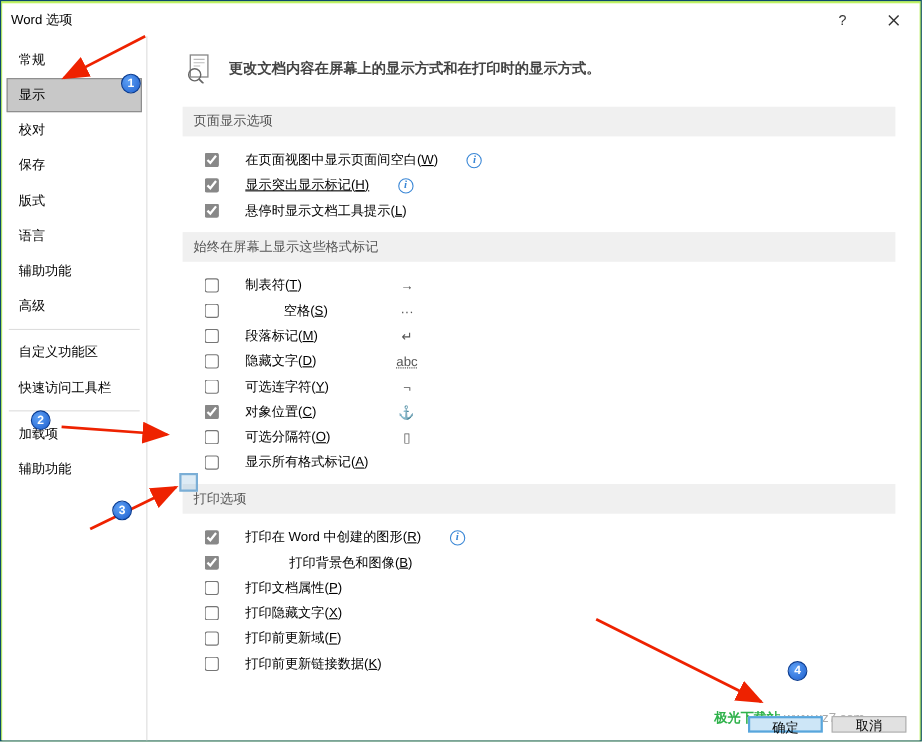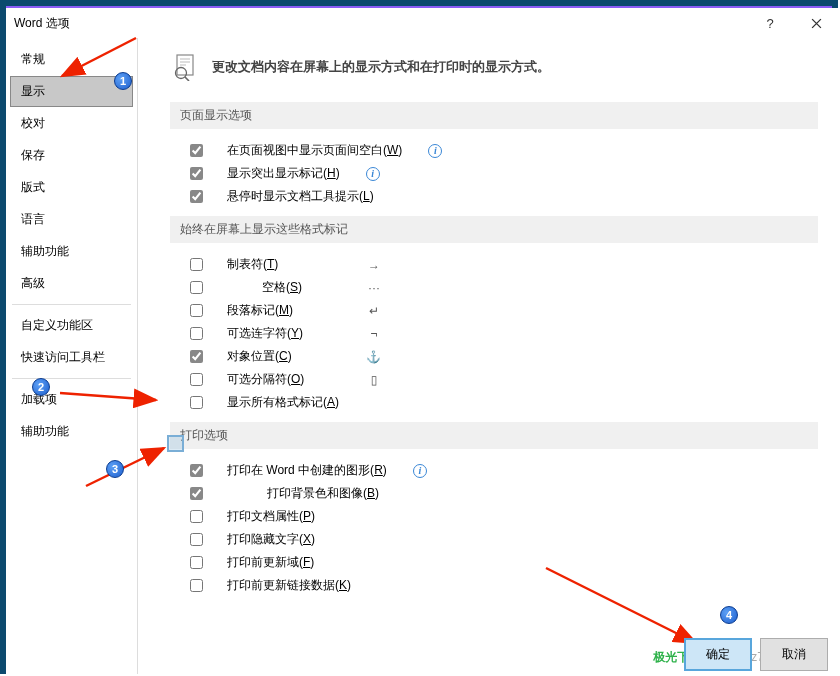--- a/index.html
+++ b/index.html
@@ -1,17 +1,17 @@
 <!DOCTYPE html>
 <html><head>
 <meta charset="utf-8">
 <style>
 * { box-sizing: border-box; margin: 0; padding: 0; }
 body { font-family: "Microsoft YaHei", sans-serif; font-size: 12px; background: #fff; }
-.outer { border: 6px solid #0c4a6e; width: 838px; height: 674px; background: #8b5cf6; position: relative; }
+.outer { border: 1px solid #0c4a6e; width: 838px; height: 674px; background: #bef264; position: relative; }
 .dialog { width: 834px; height: 670px; background: #fff; position: relative; margin: 2px auto 0; }
 .titlebar { height: 30px; display: flex; align-items: center; padding: 0 0 0 8px; font-size: 12px; position: relative; }
 .titlebar .title { flex: 1; }
 .tb-btn { width: 44px; height: 30px; display: flex; align-items: center; justify-content: center; font-size: 13px; color: #333; }
 .tb-btn.close { width: 48px; }
 .tb-btn.close svg { width: 11px; height: 11px; }
 .body { display: flex; height: calc(100% - 30px); }
 .sidebar { width: 132px; border-right: 1px solid #ddd; padding: 6px 4px; }
 .sidebar-item { padding: 6px 10px; font-size: 12px; cursor: pointer; border: 1px solid transparent; margin-bottom: 1px; }
 .sidebar-item.selected { background: #c8c8c8; border: 1px solid #888; }
@@ -21,21 +21,21 @@
 .hdr-icon { width: 30px; height: 30px; display: flex; align-items: center; justify-content: center; }
 .hdr-text { font-size: 13px; color: #444; }
 .section-title { background: #f0f0f0; padding: 5px 10px; font-size: 12px; color: #555; margin: 8px 0 10px 0; width: 648px; }
 .opt { display: flex; align-items: center; gap: 24px; padding: 3px 0 3px 20px; font-size: 12px; }
 .opt label { cursor: pointer; }
 .opt .u { text-decoration: underline; }
 .sym { width: 26px; text-align: center; color: #555; font-size: 12px; }
 .info-icon { display: inline-flex; width: 14px; height: 14px; border: 1px solid #3a87d6; border-radius: 50%; align-items: center; justify-content: center; color: #3a87d6; font-size: 10px; font-weight: bold; font-style: italic; font-family: serif; margin-left: 2px; }
 input[type=checkbox] { width: 13px; height: 13px; accent-color: #888; }
 .footer { position: absolute; bottom: 7px; right: 12px; display: flex; gap: 8px; z-index: 6; }
-.btn { min-width: 68px; height: 33px; border: 1px solid #adadad; background: #e1e1e1; font-size: 12px; cursor: pointer; padding: 0 14px; }
+.btn { min-width: 68px; height: 15px; border: 1px solid #adadad; background: #e1e1e1; font-size: 12px; cursor: pointer; padding: 0 14px; }
 .btn.primary { border: 2px solid #58a6dc; background: #cde6f7; }
 .overlay { position: absolute; pointer-events: none; top: 0; left: 0; }
 .marker { position: absolute; width: 18px; height: 18px; border-radius: 50%; background: radial-gradient(circle at 35% 35%, #5da0f5, #1e5fce); display: flex; align-items: center; justify-content: center; color: #fff; font-weight: bold; font-size: 11px; border: 1px solid #083a8f; pointer-events: none; z-index: 10; }
 .watermark { position: absolute; bottom: 12px; right: 50px; font-size: 12px; z-index: 4; }
 .wm-green { color: #2fb24b; font-weight: bold; }
 .wm-gray { color: #aaa; }
 .highlight-box { position: absolute; border: 2px solid #7aaed6; background: rgba(120,175,216,0.25); pointer-events: none; z-index: 9; }
 </style>
 </head>
 <body>
@@ -87,21 +87,21 @@
 
       <div class="section-title">页面显示选项</div>
       <div id="sec1">
             <div class="opt">
               <input type="checkbox" checked="" style="">
               <label style="min-width: auto;">在页面视图中显示页面间空白(<span class="u">W</span>)</label>
               <span class="info-icon">i</span>
             </div>
             <div class="opt">
               <input type="checkbox" checked="" style="">
-              <label style="min-width: auto;">显示突出显示标记(<span class="u">H</span>)</label>
+              <label style="min-width: auto; text-decoration: underline;">显示突出显示标记(<span class="u">H</span>)</label>
               <span class="info-icon">i</span>
             </div>
             <div class="opt">
               <input type="checkbox" checked="" style="">
               <label style="min-width: auto;">悬停时显示文档工具提示(<span class="u">L</span>)</label>
             </div>
           </div>
 
       <div class="section-title">始终在屏幕上显示这些格式标记</div>
       <div id="sec2">
@@ -112,20 +112,25 @@
             </div>
             <div class="opt">
               <input type="checkbox" style="">
               <label style="min-width: 110px; text-align: center;">空格(<span class="u">S</span>)</label>
               <span class="sym">···</span>
             </div>
             <div class="opt">
               <input type="checkbox" style="">
               <label style="min-width: 110px;">段落标记(<span class="u">M</span>)</label>
               <span class="sym">↵</span>
+            </div>
+            <div class="opt">
+              <input type="checkbox" style="">
+              <label style="min-width: 110px;">隐藏文字(<span class="u">D</span>)</label>
+              <span class="sym" style="text-decoration: underline dotted;">abc</span>
             </div>
             <div class="opt">
               <input type="checkbox" style="">
               <label style="min-width: 110px;">可选连字符(<span class="u">Y</span>)</label>
               <span class="sym">¬</span>
             </div>
             <div class="opt">
               <input type="checkbox" checked="" style="">
               <label style="min-width: 110px;">对象位置(<span class="u">C</span>)</label>
               <span class="sym">⚓</span>

